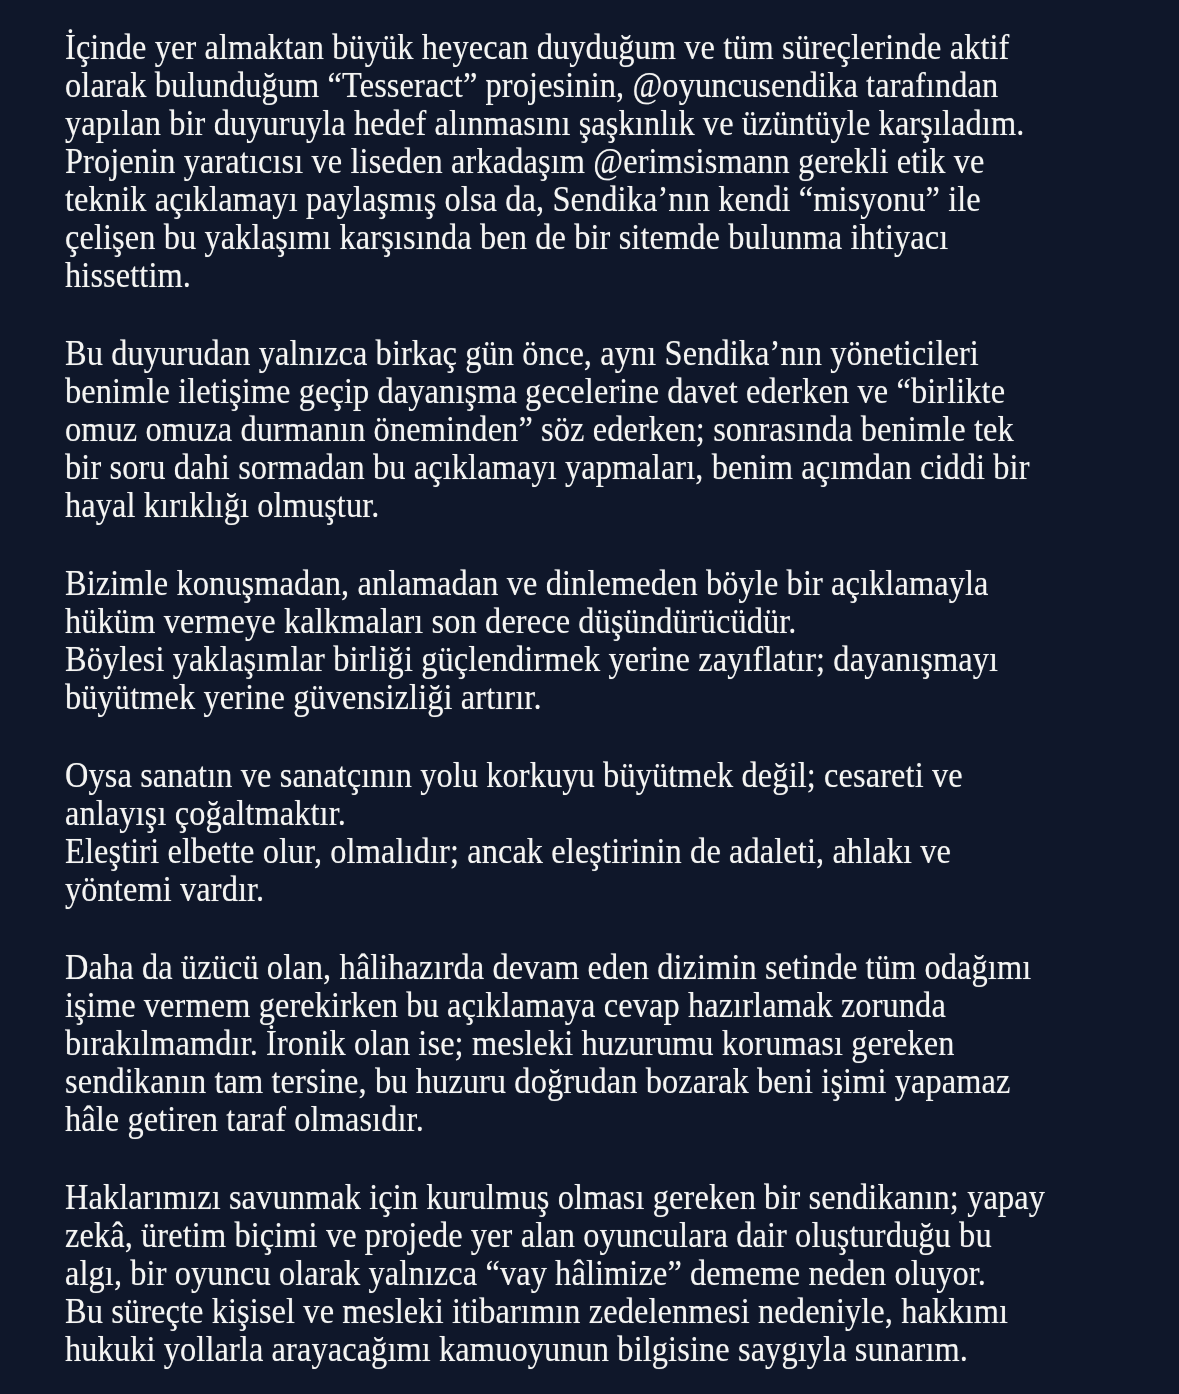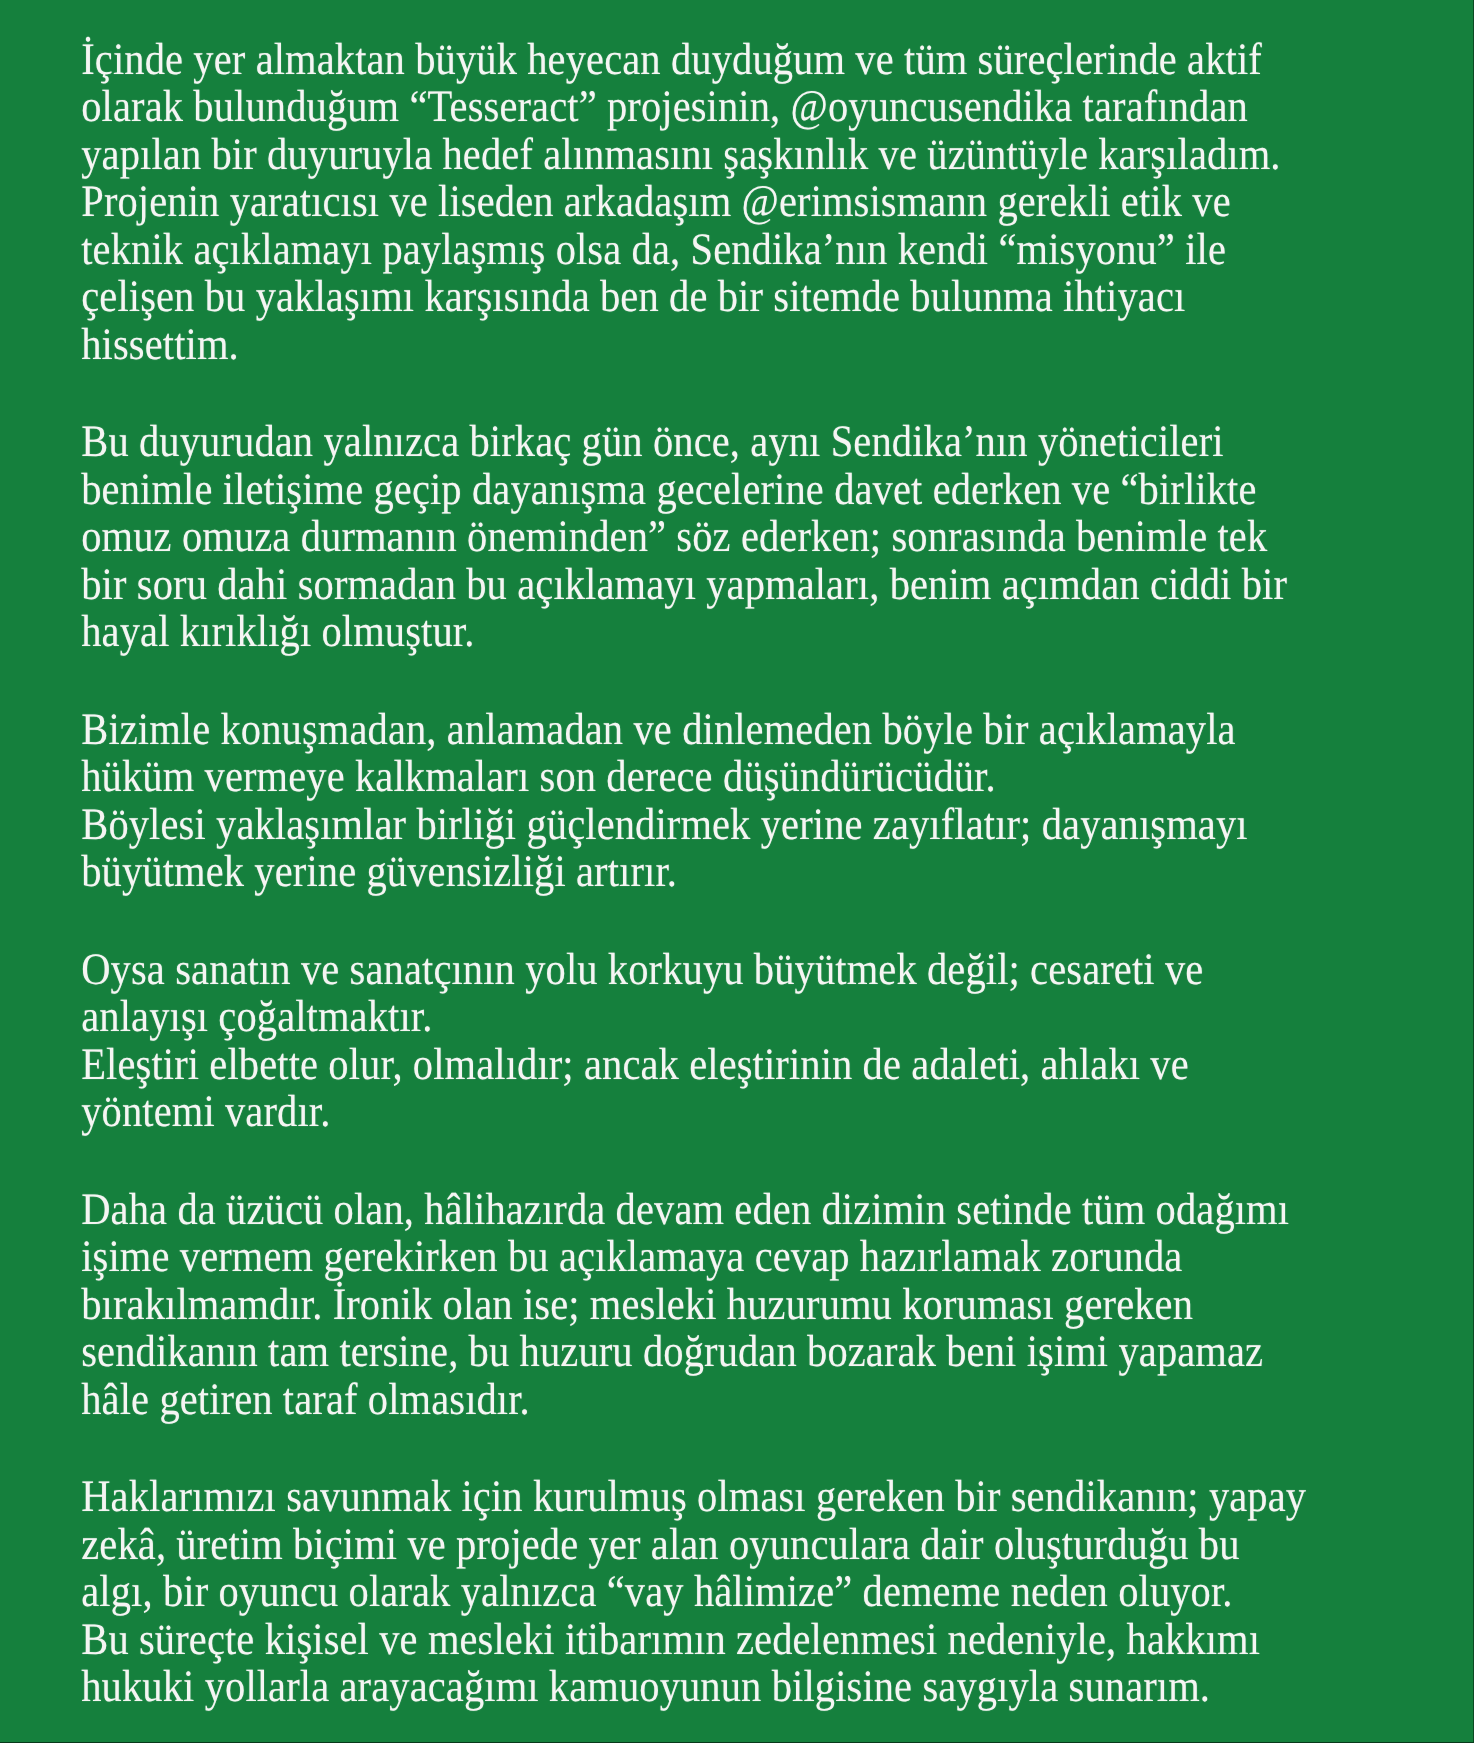--- a/index.html
+++ b/index.html
@@ -4,21 +4,21 @@
 <style>
   html, body {
     margin: 0;
     padding: 0;
     background: #000000;
   }
   .page {
     position: relative;
     width: 1179px;
     height: 1394px;
-    background: #15803d;
+    background: #0f172a;
     overflow: hidden;
     box-sizing: border-box;
     padding: 28px 0 0 65px;
   }
   .statement {
     width: 1240px;              
     transform: scaleX(0.9);    
     transform-origin: 0 0;
     font-family: "Liberation Serif", "DejaVu Serif", serif;
     color: #f5f5f3;

